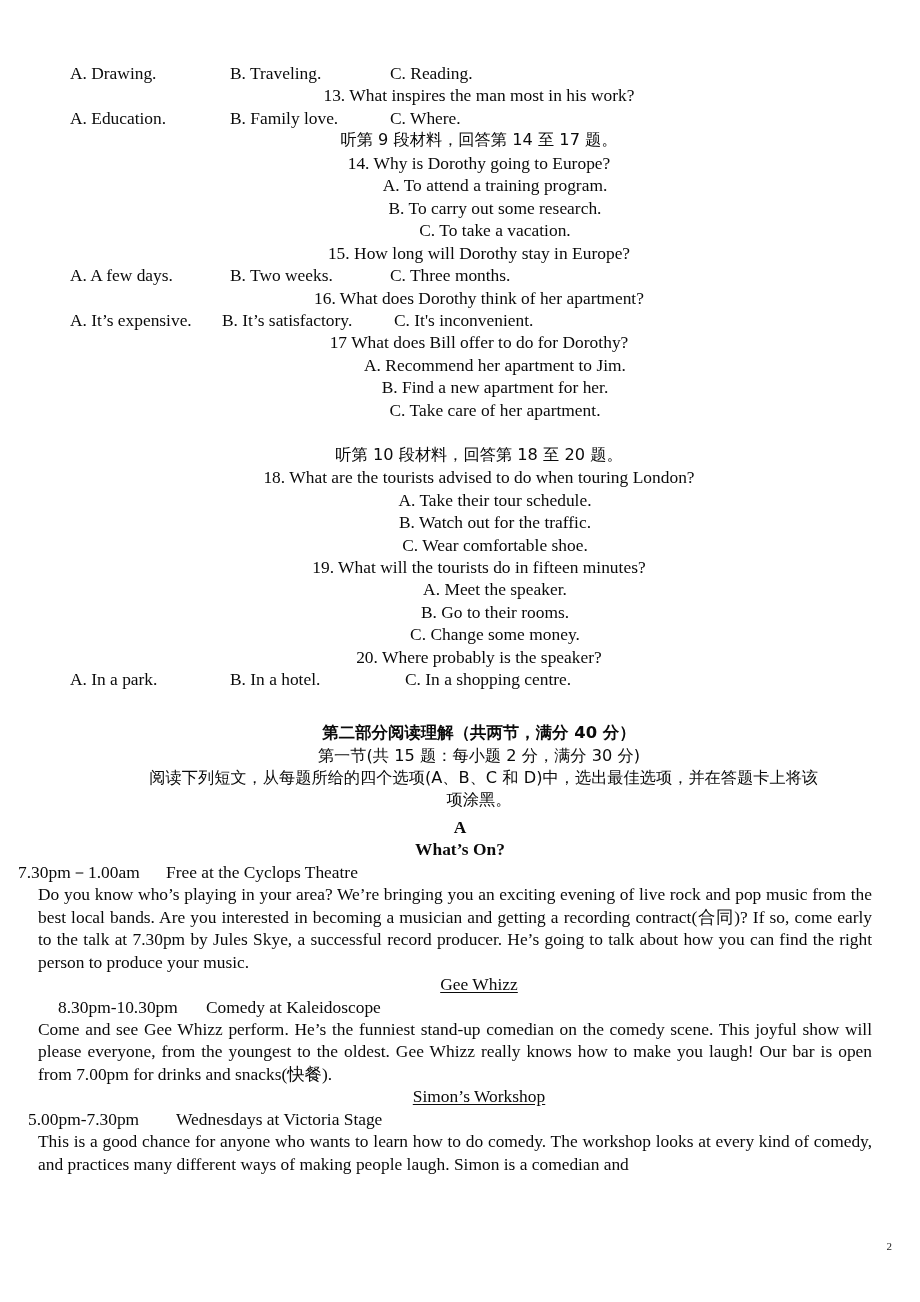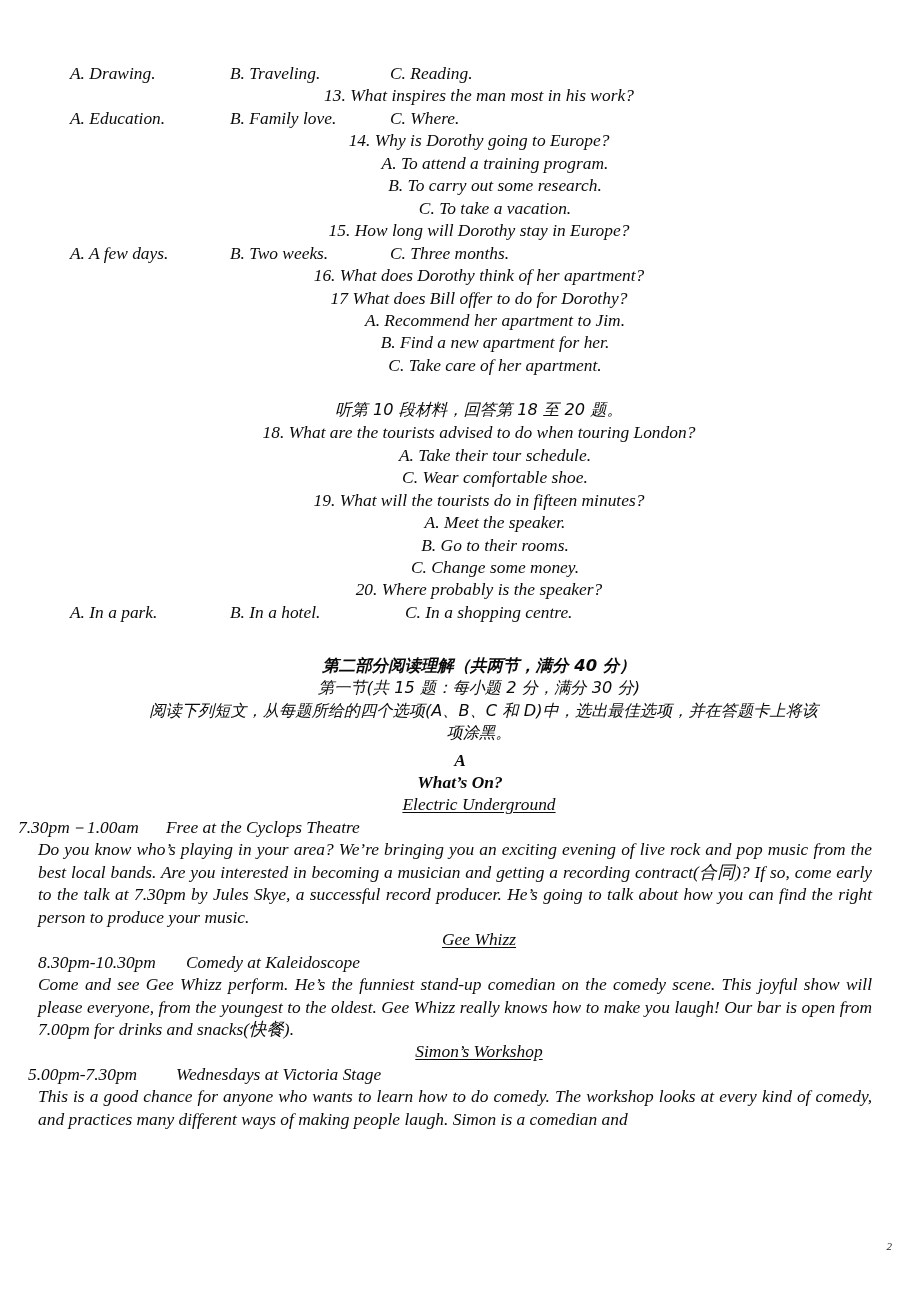--- a/index.html
+++ b/index.html
@@ -8,21 +8,20 @@
     background: #ffffff;
   }
   .page {
     position: relative;
     width: 920px;
     height: 1278px;
     background: #ffffff;
     font-family: "Liberation Serif", "DejaVu Serif", serif;
     color: #0a0a0a;
     overflow: hidden;
-    font-style: italic;
   }
   .doc {
     position: absolute;
     left: 0;
     top: 62px;
     width: 920px;
   }
   .line {
     font-size: 17.4px;
     line-height: 22.45px;
@@ -73,42 +72,45 @@
 <body>
 
 <div class="page">
   <div class="doc">
 
     <div class="opt-row"><span class="c1">A. Drawing.</span><span class="c2">B. Traveling.</span><span>C. Reading.</span></div>
 
     <div class="line">13. What inspires the man most in his work?</div>
     <div class="opt-row"><span class="c1">A. Education.</span><span class="c2">B. Family love.</span><span>C. Where.</span></div>
 
+    <div class="line cjk">听第 9 段材料，回答第 14 至 17 题。</div>
 
     <div class="line">14. Why is Dorothy going to Europe?</div>
     <div class="line indent-opt">A. To attend a training program.</div>
     <div class="line indent-opt">B. To carry out some research.</div>
     <div class="line indent-opt">C. To take a vacation.</div>
 
     <div class="line">15. How long will Dorothy stay in Europe?</div>
     <div class="opt-row"><span class="c1">A. A few days.</span><span class="c2">B. Two weeks.</span><span>C. Three months.</span></div>
 
     <div class="line">16. What does Dorothy think of her apartment?</div>
+    <div class="opt-row"><span class="c1" style="width:152px">A. It’s expensive.</span><span class="c2" style="width:172px">B. It’s satisfactory.</span><span>C. It's inconvenient.</span></div>
 
     <div class="line">17 What does Bill offer to do for Dorothy?</div>
     <div class="line indent-opt">A. Recommend her apartment to Jim.</div>
     <div class="line indent-opt">B. Find a new apartment for her.</div>
     <div class="line indent-opt">C. Take care of her apartment.</div>
 
     <div class="spacer-sm"></div>
 
     <div class="line cjk">听第 10 段材料，回答第 18 至 20 题。</div>
 
     <div class="line">18. What are the tourists advised to do when touring London?</div>
     <div class="line indent-opt">A. Take their tour schedule.</div>
+    <div class="line indent-opt">B. Watch out for the traffic.</div>
     <div class="line indent-opt">C. Wear comfortable shoe.</div>
 
     <div class="line">19. What will the tourists do in fifteen minutes?</div>
     <div class="line indent-opt">A. Meet the speaker.</div>
     <div class="line indent-opt">B. Go to their rooms.</div>
     <div class="line indent-opt">C. Change some money.</div>
 
     <div class="line">20. Where probably is the speaker?</div>
     <div class="opt-row"><span class="c1">A. In a park.</span><span class="c2" style="width:175px">B. In a hotel.</span><span>C. In a shopping centre.</span></div>
 
@@ -118,26 +120,25 @@
     <div class="line cjk-b">第二部分阅读理解（共两节，满分 40 分）</div>
     <div class="line cjk">第一节(共 15 题：每小题 2 分，满分 30 分)</div>
     <div class="line cjk" style="white-space:normal;padding-right:23px">　　阅读下列短文，从每题所给的四个选项(A、B、C 和 D)中，选出最佳选项，并在答题卡上将该</div>
     <div class="line cjk">项涂黑。</div>
 
     <div style="height:4px"></div>
 
     <div class="line center">A</div>
     <div class="line center">What’s On?</div>
 
-    <div class="line"><span class="u">Electric Underground</span></div>
     <div class="opt-row" style="padding-left:18px"><span style="display:inline-block;width:148px">7.30pm－1.00am</span><span>Free at the Cyclops Theatre</span></div>
     <div class="para">Do you know who’s playing in your area? We’re bringing you an exciting evening of live rock and pop music from the best local bands. Are you interested in becoming a musician and getting a recording contract(合同)? If so, come early to the talk at 7.30pm by Jules Skye, a successful record producer. He’s going to talk about how you can find the right person to produce your music.</div>
 
     <div class="line"><span class="u">Gee Whizz</span></div>
-    <div class="opt-row" style="padding-left:38px"><span style="display:inline-block;width:148px">8.30pm-10.30pm</span><span>Comedy at Kaleidoscope</span></div>
+    <div class="opt-row" style="padding-left:58px"><span style="display:inline-block;width:148px">8.30pm-10.30pm</span><span>Comedy at Kaleidoscope</span></div>
     <div class="para">Come and see Gee Whizz perform. He’s the funniest stand-up comedian on the comedy scene. This joyful show will please everyone, from the youngest to the oldest. Gee Whizz really knows how to make you laugh! Our bar is open from 7.00pm for drinks and snacks(快餐).</div>
 
     <div class="line"><span class="u">Simon’s Workshop</span></div>
     <div class="opt-row" style="padding-left:28px"><span style="display:inline-block;width:148px">5.00pm-7.30pm</span><span>Wednesdays at Victoria Stage</span></div>
     <div class="para">This is a good chance for anyone who wants to learn how to do comedy. The workshop looks at every kind of comedy, and practices many different ways of making people laugh. Simon is a comedian and</div>
 
   </div>
 
   <div class="pageno">2</div>
 </div>

